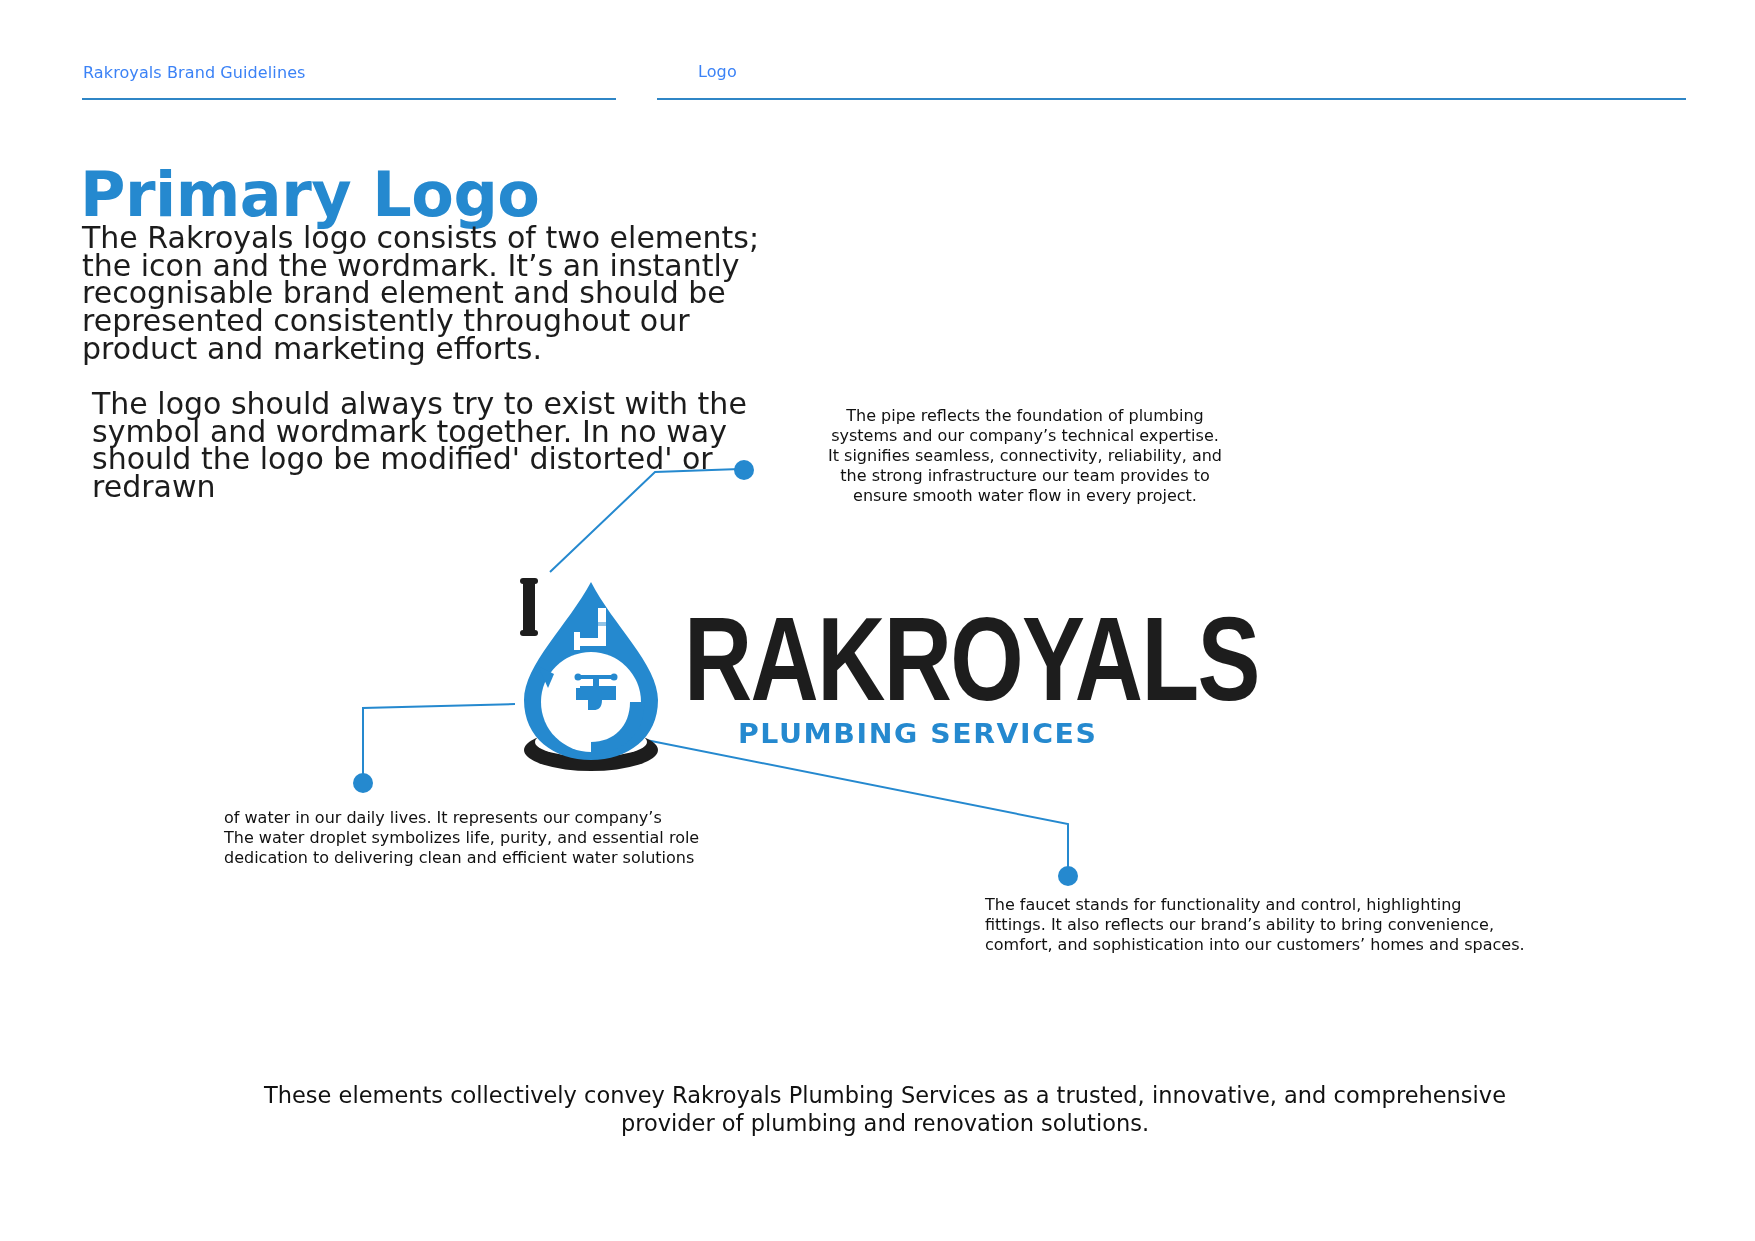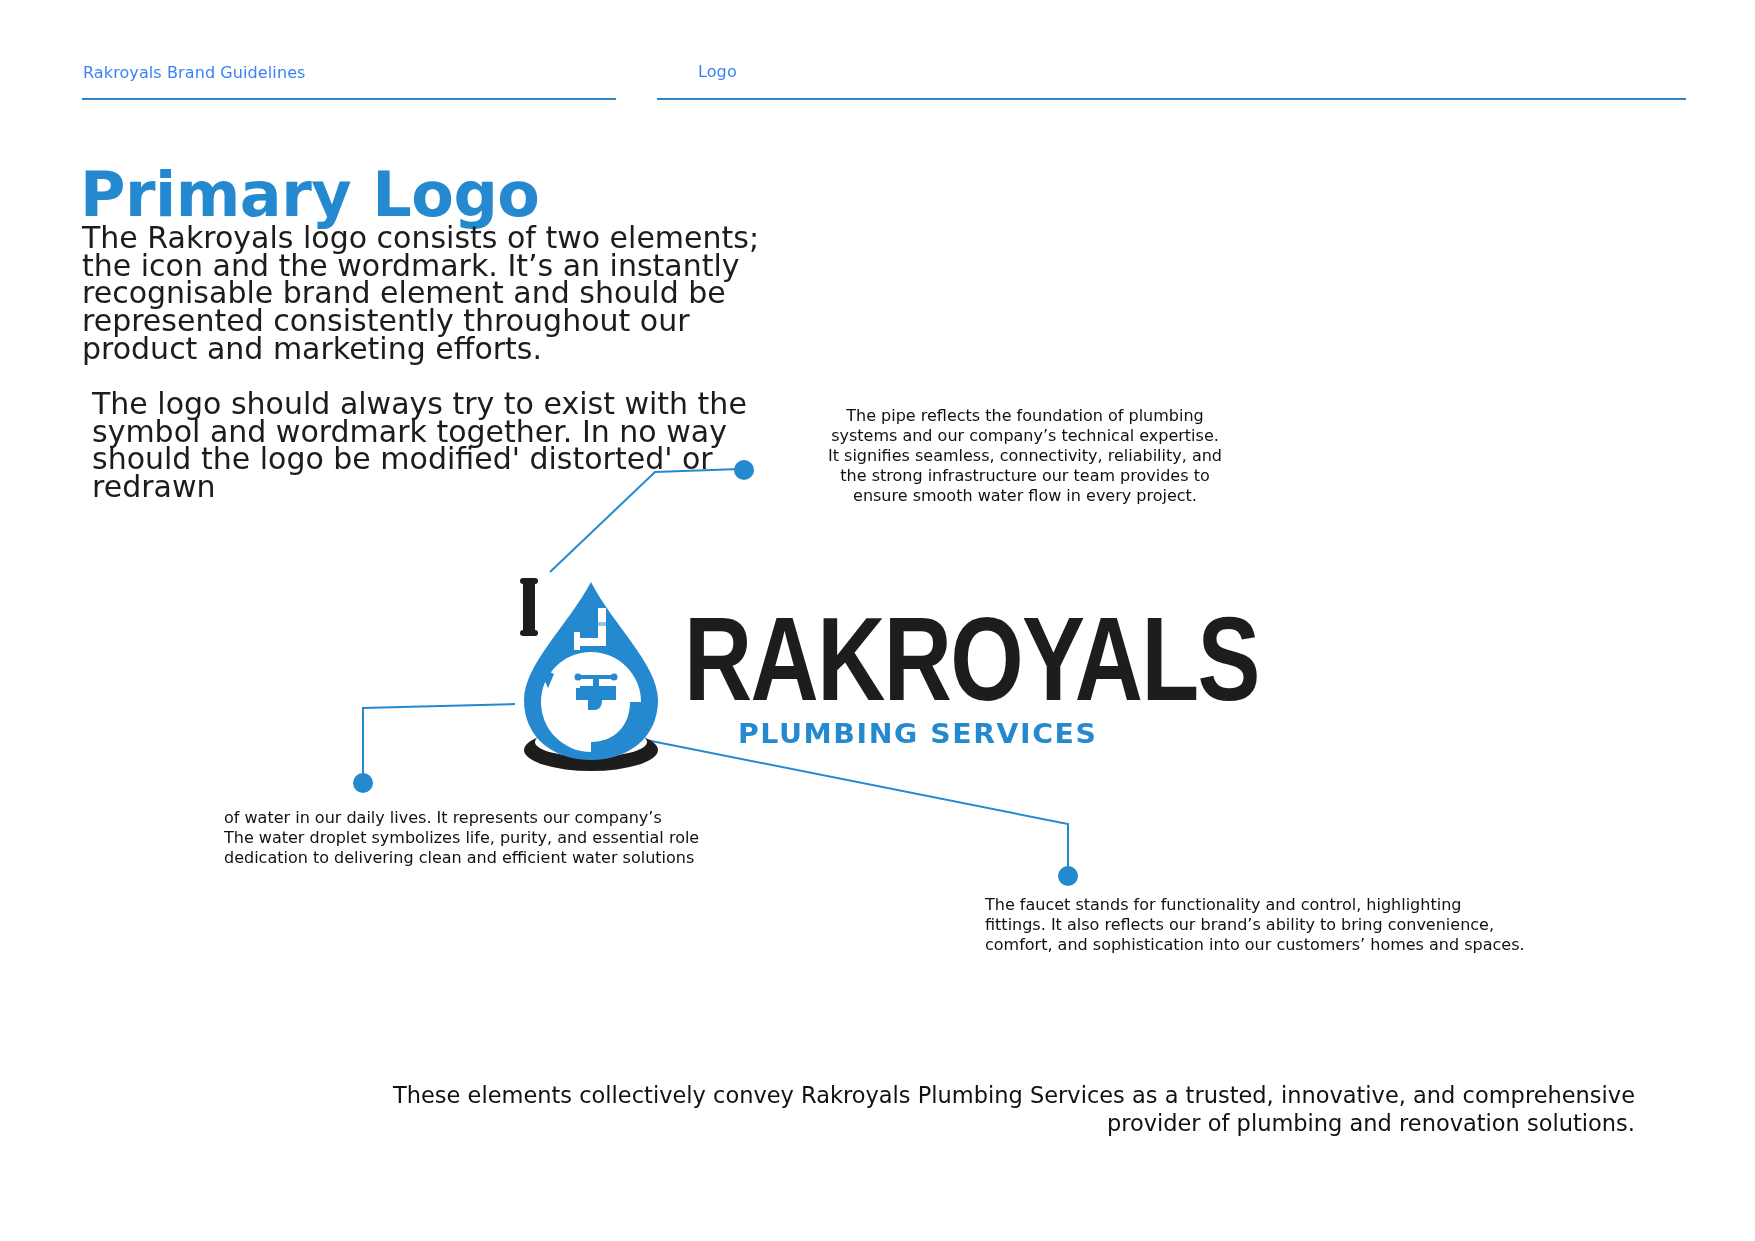--- a/index.html
+++ b/index.html
@@ -6,21 +6,21 @@
   body { width: 1755px; height: 1241px; position: relative; overflow: hidden;
          font-family: "DejaVu Sans", "Liberation Sans", sans-serif; color: #1a1a1a; }
   .abs { position: absolute; }
   .hdr-text { font-size: 16px; color: #3b82f6; letter-spacing: 0.1px; }
   .rule { position: absolute; height: 2px; background: #2f86c6; }
   .title { font-size: 62px; font-weight: bold; color: #2589cf; letter-spacing: -0.5px; line-height: 1; }
   .body-text { font-size: 30px; line-height: 27.7px; color: #1c1c1c; }
   .body-text p { margin: 0; }
   .note { font-size: 16px; line-height: 20px; color: #111; white-space: nowrap; }
   .note span { display: block; }
-  .footer { font-size: 22.5px; line-height: 27.5px; text-align: right; color: #111; width: 1500px; }
+  .footer { font-size: 22.5px; line-height: 27.5px; text-align: center; color: #111; width: 1500px; }
   .footer span { display: block; }
   .wordmark { font-family: "Liberation Sans", sans-serif; font-weight: bold; color: #1d1d1d;
               font-size: 118px; line-height: 1; letter-spacing: -2px; transform-origin: left top; }
   .tagline { font-family: "DejaVu Sans", sans-serif; font-weight: bold; color: #2589cf;
              font-size: 27px; line-height: 1; letter-spacing: 1.5px; transform-origin: left top; }
 </style>
 </head>
 <body>
 
 <div class="abs hdr-text" style="left:83px; top:63px;">Rakroyals Brand Guidelines</div>

